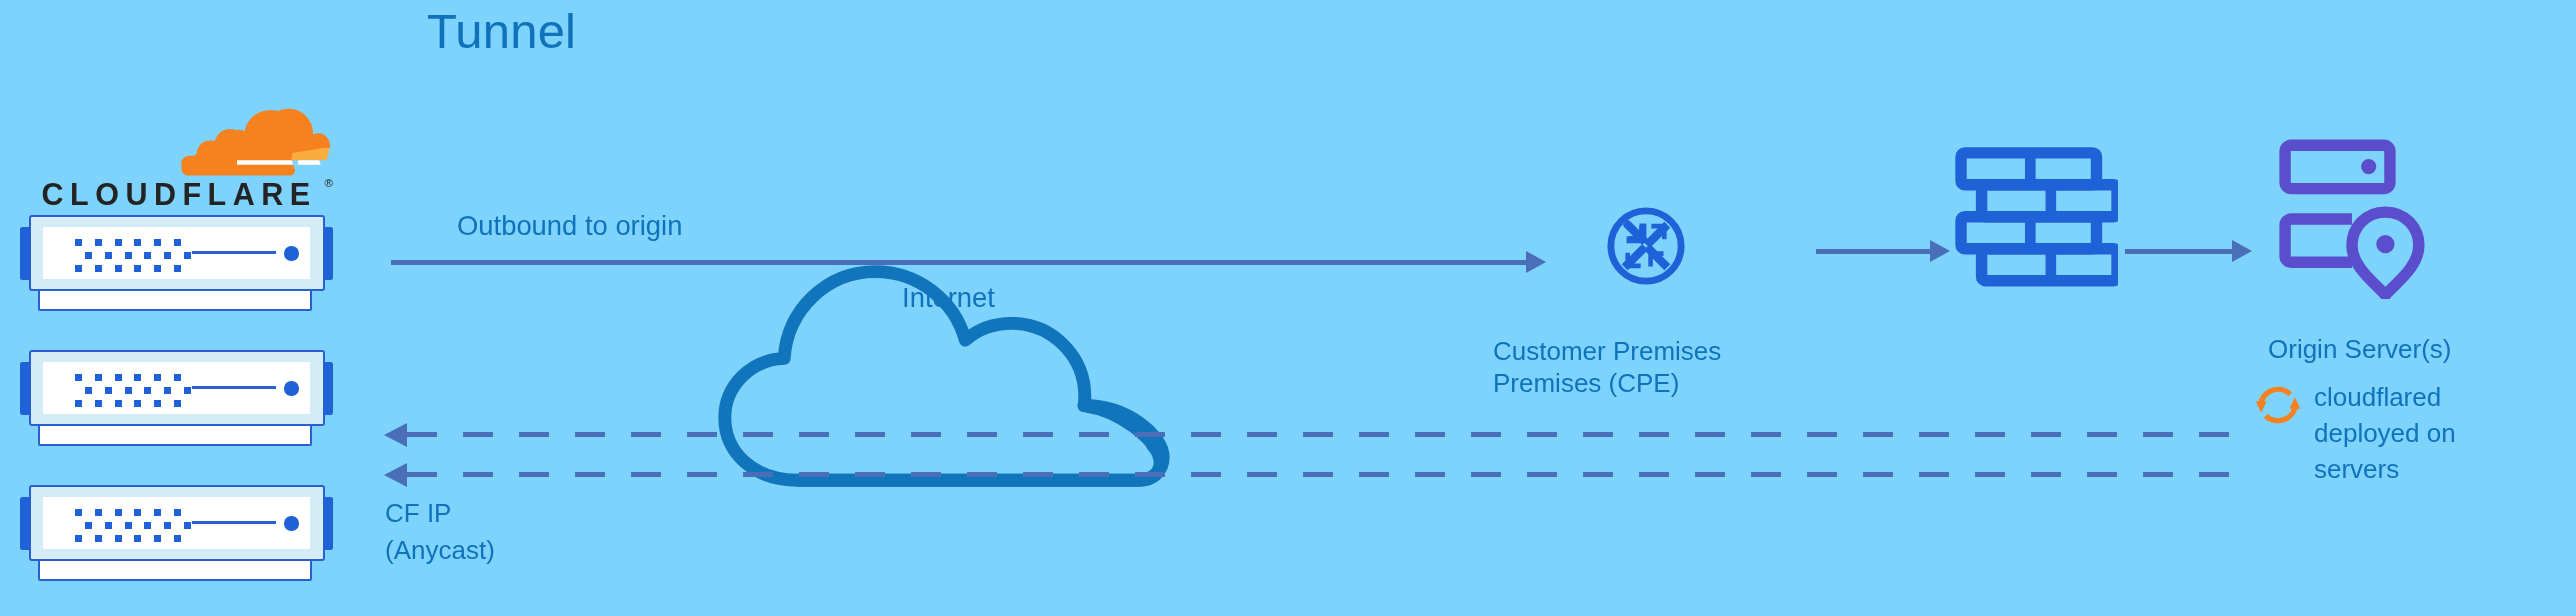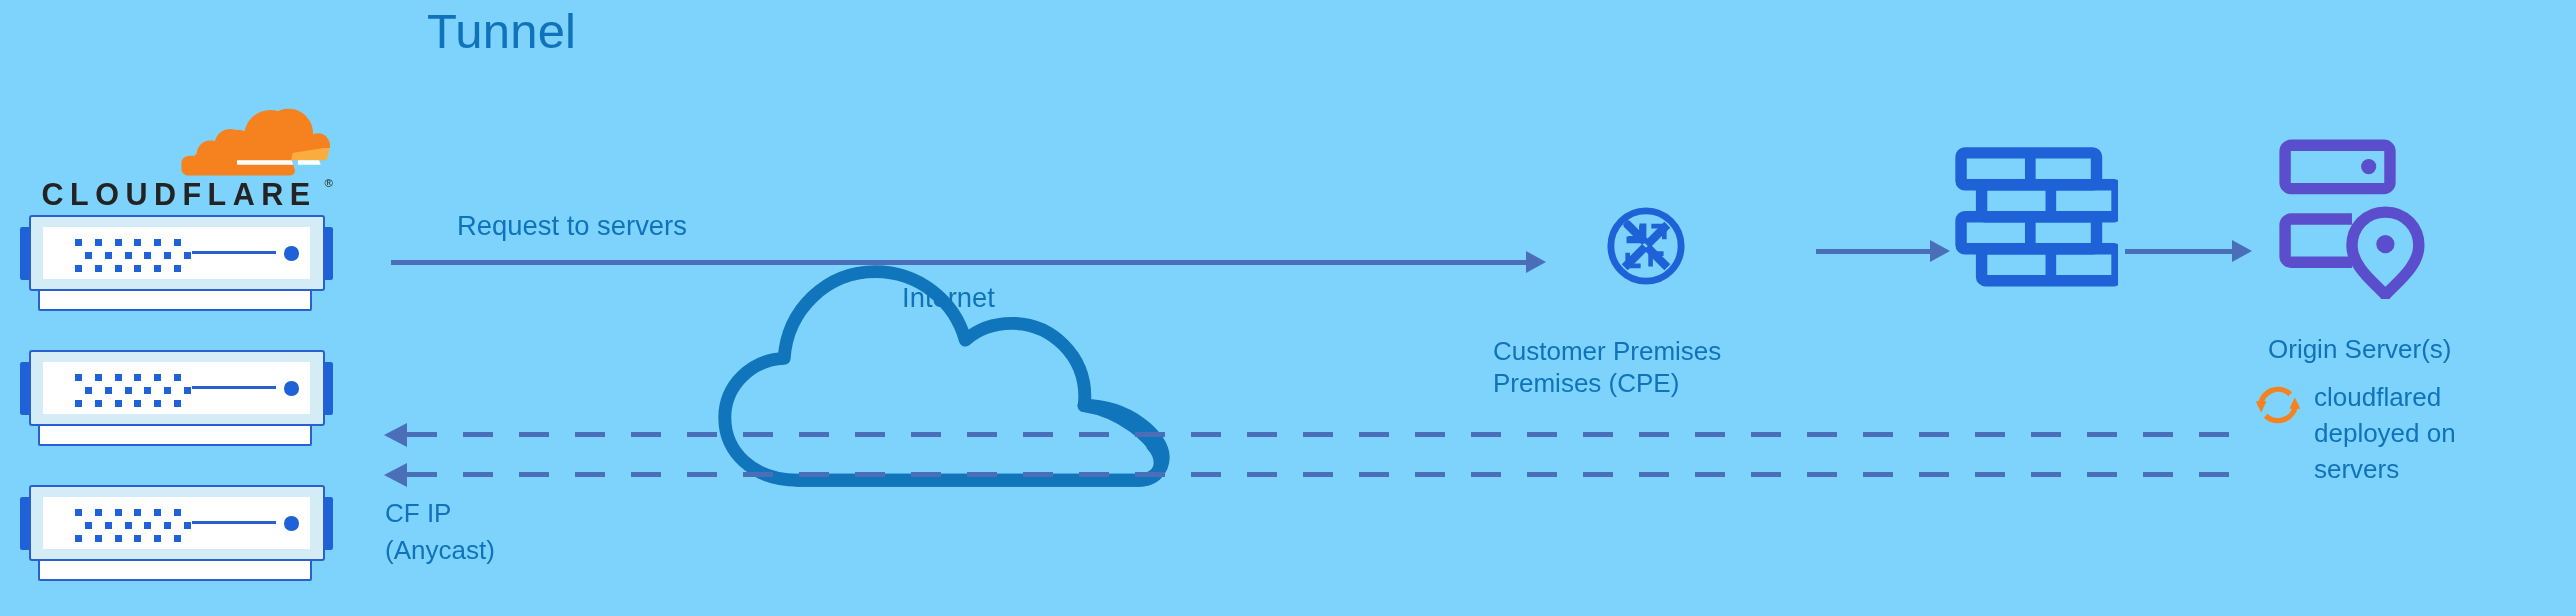--- a/index.html
+++ b/index.html
@@ -231,21 +231,21 @@
             <i style="left:99px;top:26px"></i>
         </span>
         <span class="hline"></span>
         <span class="led"></span>
       </div>
     </div>
   </div>
 
   <div class="abs solid-line" style="left:391px; top:260px; width:1135px;"></div>
   <div class="abs arrow-head-right" style="left:1526px; top:251px;"></div>
-  <div class="abs label" id="label-request" style="left:457px; top:210px;">Request to servers</div>
+  <div class="abs label" id="label-request" style="left:457px; top:210px;">Outbound to origin</div>
 
   <div class="abs" id="internet-cloud">
     <svg width="472" height="274" viewBox="0 0 620 360" xmlns="http://www.w3.org/2000/svg">
       <path d="M118 330
                C 58 330 22 292 22 248
                C 22 206 56 172 100 170
                C 104 106 156 56 220 56
                C 276 56 324 94 338 146
                C 354 132 376 124 399 124
                C 452 124 495 167 495 220

